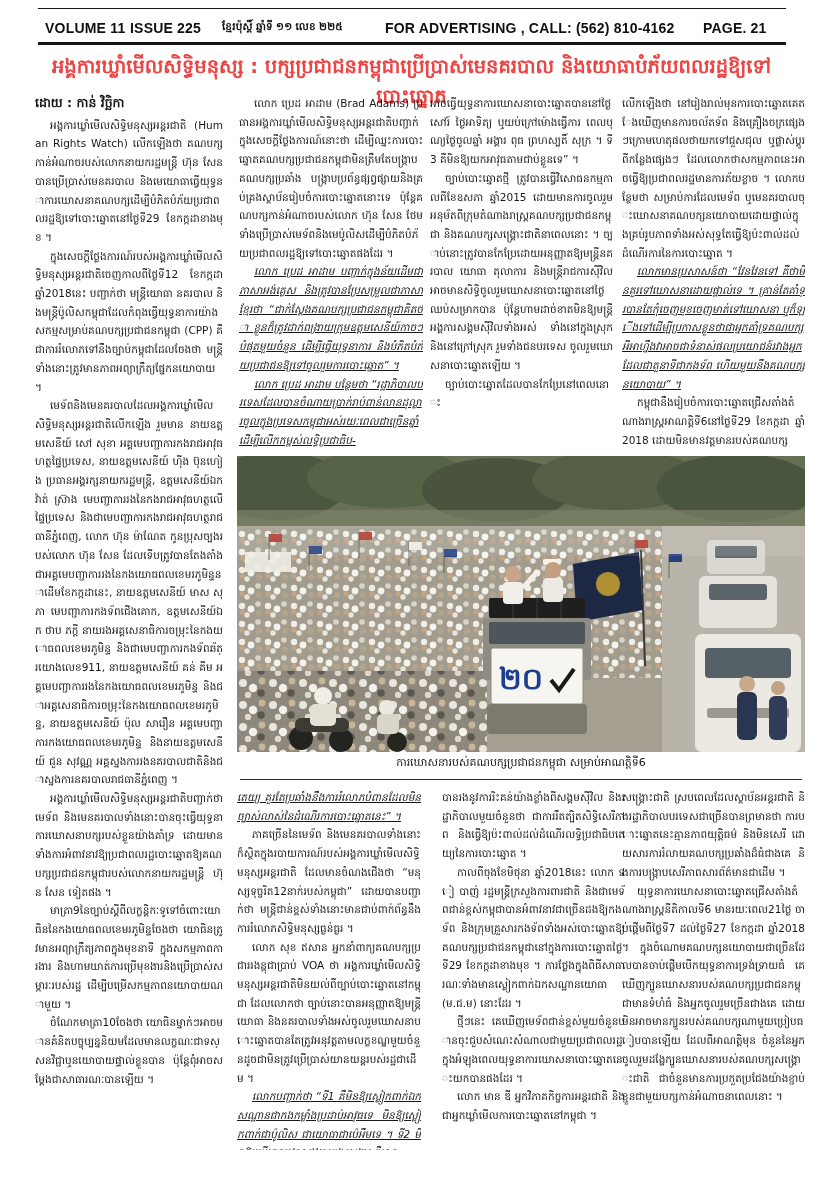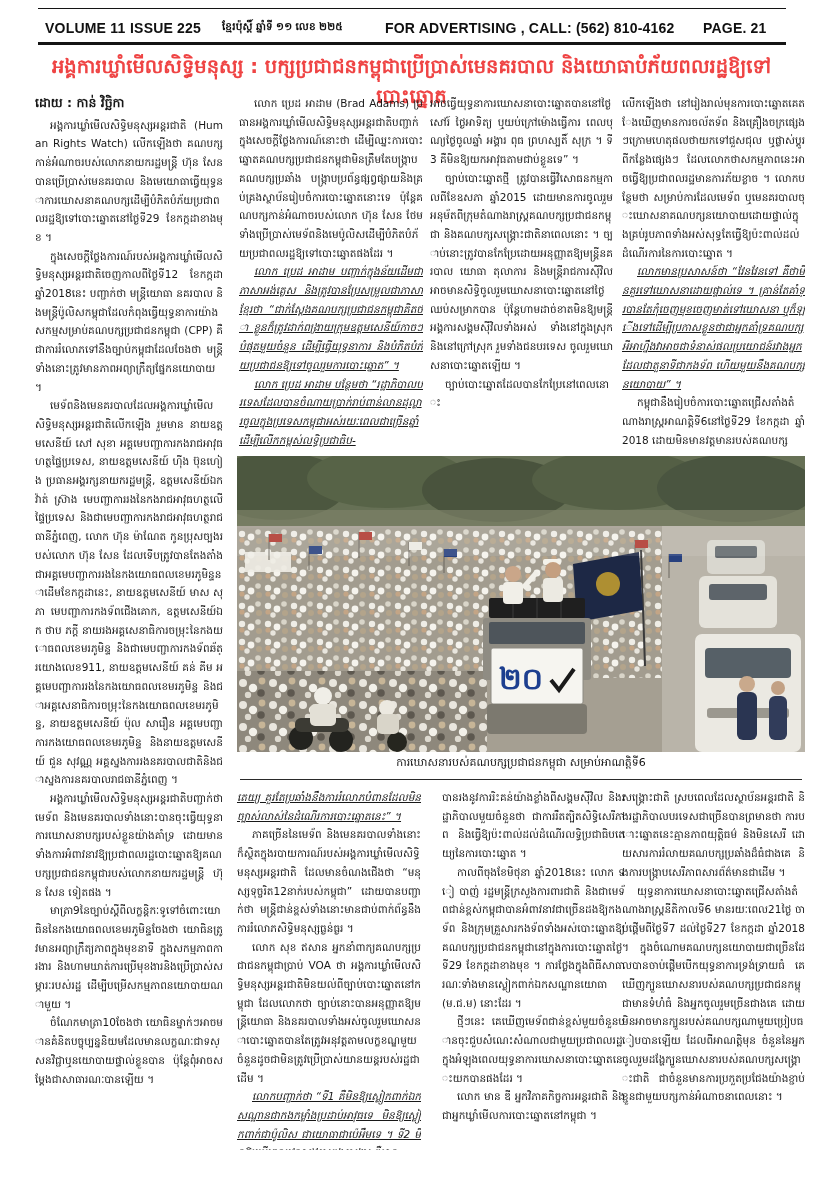--- a/index.html
+++ b/index.html
@@ -178,21 +178,21 @@
       <rect y="70" width="568" height="30" fill="#ffffff" opacity="0.10"></rect>
     </svg>
   </div>
 
   <div class="caption">ការឃោសនារបស់គណបក្សប្រជាជនកម្ពុជា សម្រាប់អាណត្តិទី6</div>
   <div class="cap-rule"></div>
 
   <div class="col" style="left:237px;top:788px;width:184px;height:362px;">
     <p class="quote" style="text-indent:0;">តេយ្យ គួរតែប្រឆាំងនឹងការរំលោភបំពានដែលមិនច្បាស់លាស់នៃដំណើរការបោះឆ្នោតនេះ” ។</p>
     <p>ភាគច្រើននៃមេទ័ព និងមេនគរបាលទាំងនោះក៏ស្ថិតក្នុងរបាយការណ៍របស់អង្គការឃ្លាំមើលសិទ្ធិមនុស្សអន្តរជាតិ ដែលមានចំណងជើងថា “មនុស្សទុច្ចរិត12នាក់របស់កម្ពុជា” ដោយបានបញ្ជាក់ថា មន្ត្រីជាន់ខ្ពស់ទាំងនោះមានជាប់ពាក់ព័ន្ធនឹងការរំលោភសិទ្ធិមនុស្សធ្ងន់ធ្ងរ ។</p>
-    <p>លោក សុខ ឥសាន អ្នកនាំពាក្យគណបក្សប្រជាជនកម្ពុជាប្រាប់ VOA ថា អង្គការឃ្លាំមើលសិទ្ធិមនុស្សអន្តរជាតិមិនយល់ពីច្បាប់បោះឆ្នោតនៅកម្ពុជា ដែលលោកថា ច្បាប់នោះបានអនុញ្ញាតឱ្យមន្ត្រីយោធា និងនគរបាលទាំងអស់ចូលរួមឃោសនាបោះឆ្នោតបានតែត្រូវអនុវត្តតាមលក្ខខណ្ឌមួយចំនួនដូចជាមិនត្រូវប្រើប្រាស់យានយន្តរបស់រដ្ឋជាដើម ។</p>
+    <p>លោក សុខ ឥសាន អ្នកនាំពាក្យគណបក្សប្រជាររងន្ពុជាប្រាប់ VOA ថា អង្គការឃ្លាំមើលសិទ្ធិមនុស្សអន្តរជាតិមិនយល់ពីច្បាប់បោះឆ្នោតនៅកម្ពុជា ដែលលោកថា ច្បាប់នោះបានអនុញ្ញាតឱ្យមន្ត្រីយោធា និងនគរបាលទាំងអស់ចូលរួមឃោសនាបោះឆ្នោតបានតែត្រូវអនុវត្តតាមលក្ខខណ្ឌមួយចំនួនដូចជាមិនត្រូវប្រើប្រាស់យានយន្តរបស់រដ្ឋជាដើម ។</p>
     <p class="quote">លោកបញ្ជាក់ថា “ទី1 គឺមិនឱ្យស្លៀកពាក់ឯកសណ្ឋានជាកងកម្លាំងប្រដាប់អាវុធទេ មិនឱ្យស្លៀកពាក់ជាប៉ូលិស ជាយោធាជាប៉េអឹមទេ ។ ទី2 មិនឱ្យប្រើពេលវេលាផ្លូវការក្នុងការងារ គឺមាន</p>
   </div>
   <div class="col" style="left:430px;top:788px;width:183px;height:362px;margin-left:12px;">
     <p style="text-indent:0;">បានរងនូវការរិះគន់យ៉ាងខ្លាំងពីសង្គមស៊ីវិល និងរដ្ឋាភិបាលមួយចំនួនថា ជាការរឹតត្បិតសិទ្ធិសេរីភាព និងធ្វើឱ្យប៉ះពាល់ដល់ដំណើរលទ្ធិប្រជាធិបតេយ្យនៃការបោះឆ្នោត ។</p>
     <p>កាលពីចុងខែមិថុនា ឆ្នាំ2018នេះ លោក ទៀ បាញ់ រដ្ឋមន្ត្រីក្រសួងការពារជាតិ និងជាមេទ័ពជាន់ខ្ពស់កម្ពុជាបានអំពាវនាវជាច្រើនដងឱ្យកងទ័ព និងក្រុមគ្រួសារកងទ័ពទាំងអស់បោះឆ្នោតឱ្យគណបក្សប្រជាជនកម្ពុជានៅក្នុងការបោះឆ្នោតថ្ងៃទី29 ខែកក្កដាខាងមុខ ។ ការថ្លែងក្នុងពិធីសាធារណៈទាំងមានស្លៀកពាក់ឯកសណ្ឋានយោធា (ម.ជ.ម) នោះដែរ ។</p>
     <p>ថ្មីៗនេះ គេឃើញមេទ័ពជាន់ខ្ពស់មួយចំនួនបានចុះជួបសំណេះសំណាលជាមួយប្រជាពលរដ្ឋ ក្នុងអំឡុងពេលយុទ្ធនាការឃោសនាបោះឆ្នោតនេះយកបានផងដែរ ។</p>
     <p>លោក មាន ឌី អ្នកវិភាគកិច្ចការអន្តរជាតិ និងជាអ្នកឃ្លាំមើលការបោះឆ្នោតនៅកម្ពុជា ។</p>
   </div>
   <div class="col" style="left:622px;top:788px;width:183px;height:362px;">
     <p style="text-indent:0;">សង្គ្រោះជាតិ ស្របពេលដែលស្ថាប័នអន្តរជាតិ និងរដ្ឋាភិបាលបរទេសជាច្រើនបានព្រមានថា ការបោះឆ្នោតនេះគ្មានភាពយុត្តិធម៌ និងមិនសេរី ដោយសារការរំលាយគណបក្សប្រឆាំងដ៏ធំជាងគេ និងការបង្ក្រាបសេរីភាពសារព័ត៌មានជាដើម ។</p>

